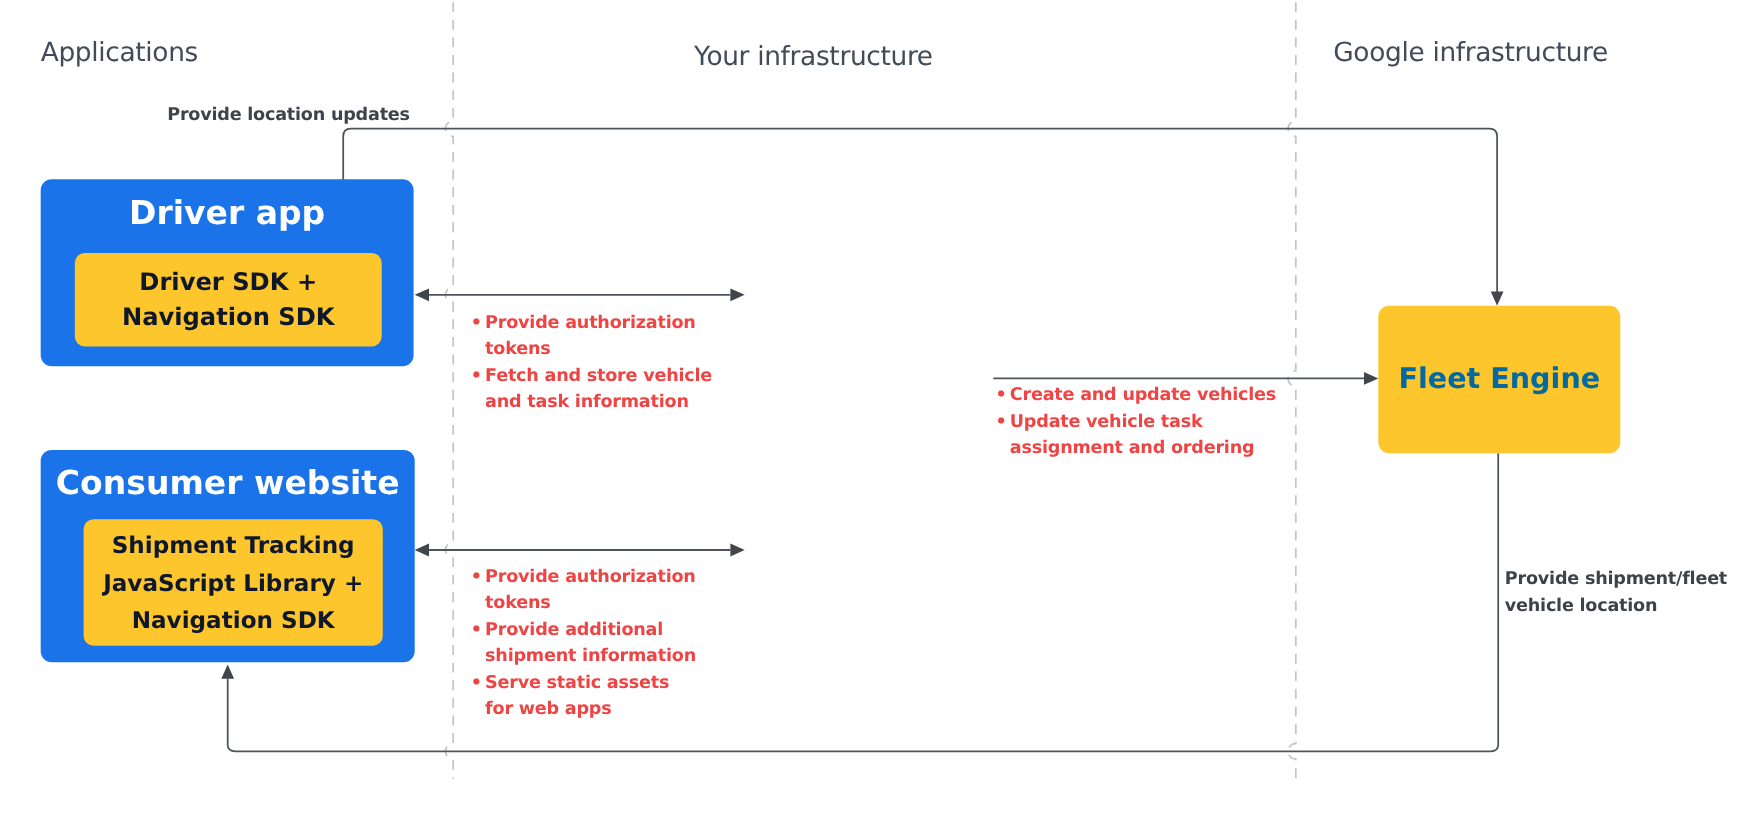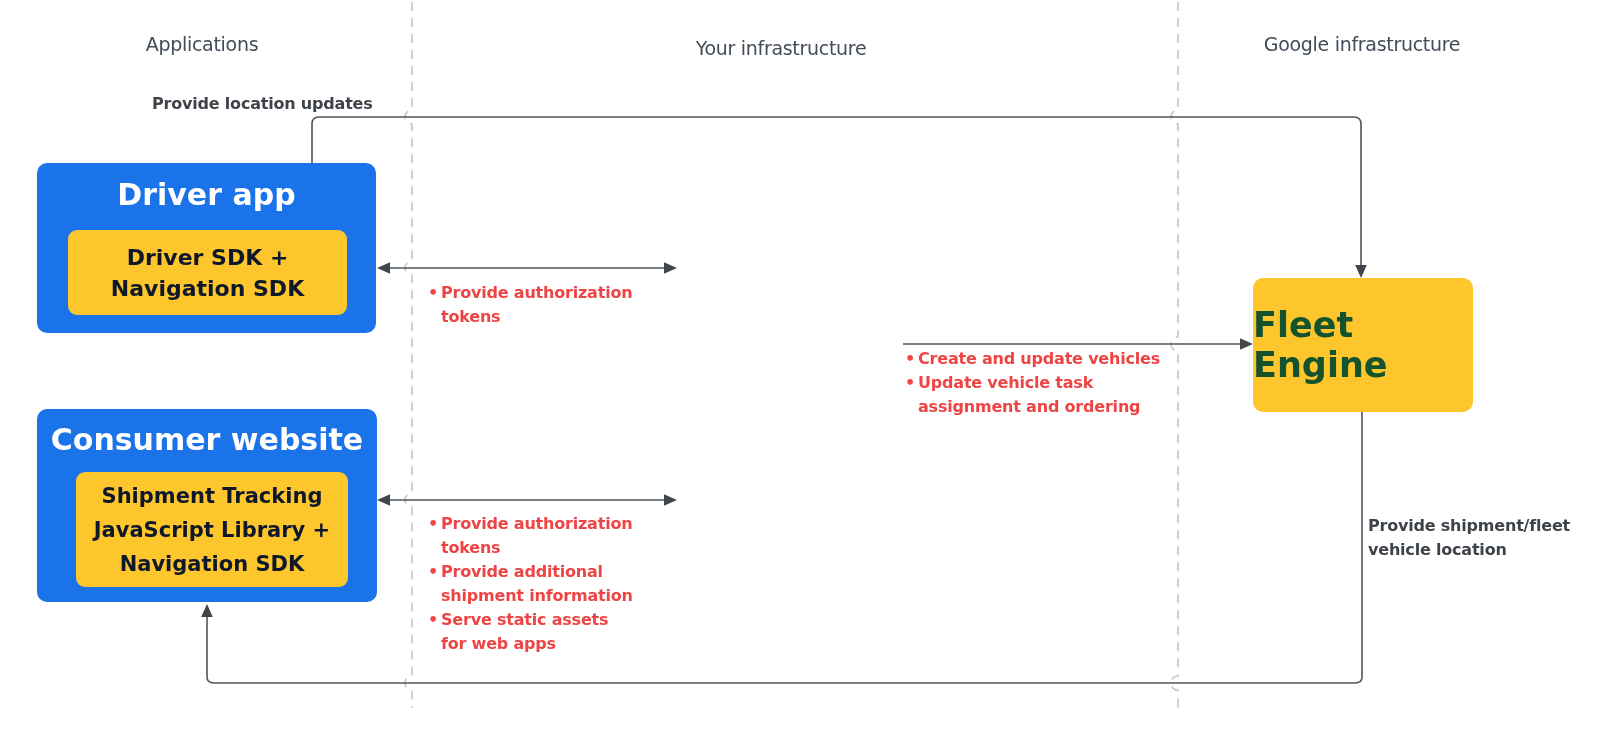--- a/index.html
+++ b/index.html
@@ -7,22 +7,22 @@
     position:relative;
     width:1602px;height:742px;
     background:#ffffff;
     font-family:"DejaVu Sans","Liberation Sans",sans-serif;
     overflow:hidden;
   }
   svg.connector-layer{position:absolute;left:0;top:0;z-index:0;}
 
   .col-header{
     position:absolute;
-    text-align:center;
-    font-size:19px;
+    text-align:left;
+    font-size:24px;
     letter-spacing:-0.3px;
     color:#424c59;
     z-index:2;
   }
   .node-blue{
     position:absolute;
     background:#1a73e8;
     border-radius:10px;
     z-index:1;
   }
@@ -46,22 +46,22 @@
     z-index:2;
   }
   .node-yellow{
     position:absolute;
     background:#fcc62c;
     border-radius:10px;
     display:flex;
     align-items:center;
     justify-content:center;
     font-weight:bold;
-    color:#14532d;
-    font-size:35px;
+    color:#0369a1;
+    font-size:26px;
     z-index:1;
   }
   .edge-label{
     position:absolute;
     font-size:16px;
     font-weight:bold;
     letter-spacing:-0.2px;
     line-height:24px;
     color:#3e434a;
     white-space:pre-line;
@@ -145,20 +145,22 @@
 Navigation SDK</div>
 
 
   <div class="node-yellow" style="left:1253px;top:278px;width:220px;height:134px;">Fleet Engine</div>
 
   <div class="edge-label" style="left:152px;top:92px;">Provide location updates</div>
 
   <ul class="edge-list" style="left:428px;top:281px;width:260px;">
     <li>Provide authorization
 tokens</li>
+    <li>Fetch and store vehicle
+and task information</li>
   </ul>
 
   <ul class="edge-list" style="left:905px;top:347px;width:280px;">
     <li>Create and update vehicles</li>
     <li>Update vehicle task
 assignment and ordering</li>
   </ul>
 
   <ul class="edge-list" style="left:428px;top:512px;width:260px;">
     <li>Provide authorization

